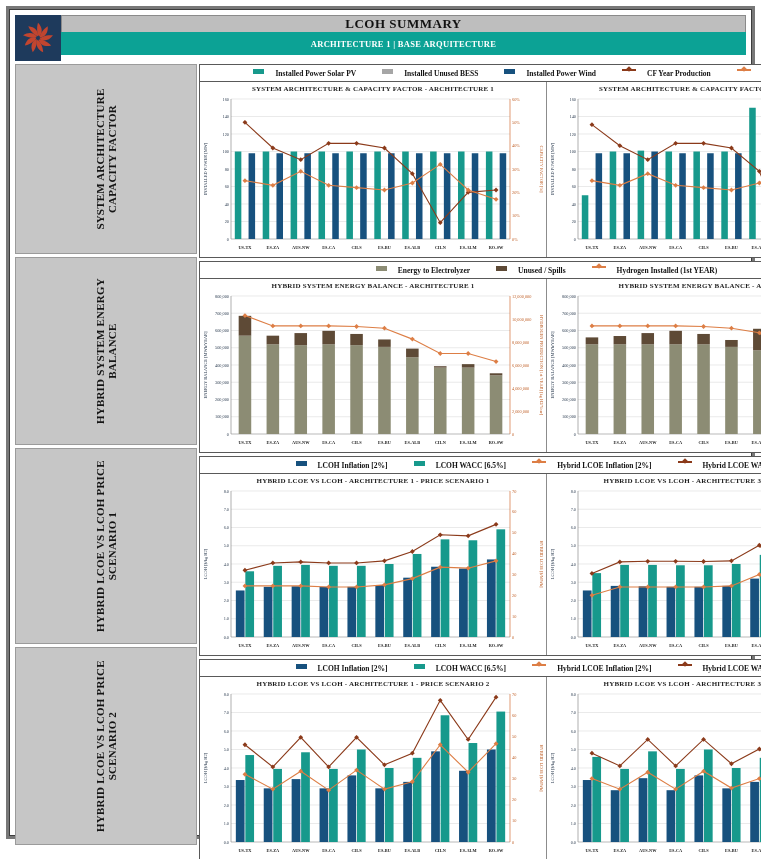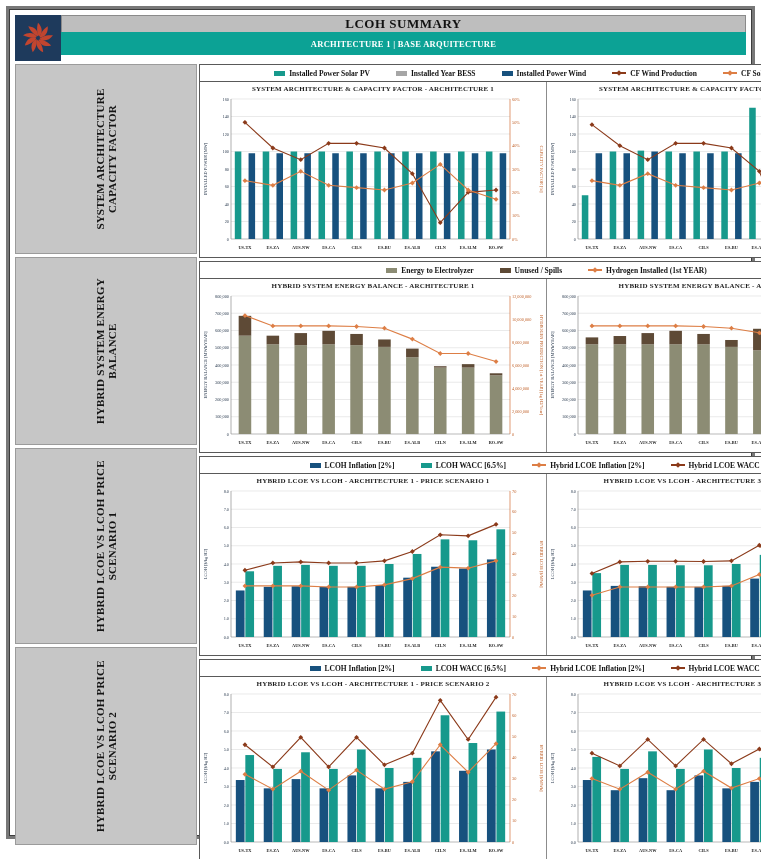--- a/index.html
+++ b/index.html
@@ -19,21 +19,21 @@
   .side-cell{background:#C6C6C6; border:1px solid #9b9b9b; box-sizing:border-box; display:flex; align-items:center; justify-content:center; overflow:hidden;}
   .side-cell:nth-child(1){height:190px; margin-bottom:3px;}
   .side-cell:nth-child(2){height:188px; margin-bottom:3px;}
   .side-cell:nth-child(3){height:196px; margin-bottom:3px;}
   .side-cell:nth-child(4){height:198px;}
   .vlabel{transform:rotate(-90deg); width:180px; text-align:center; font-weight:bold; font-size:11px; line-height:1.1; color:#151515; letter-spacing:.2px;}
   .sections{flex:1; display:flex; flex-direction:column;}
   .section{margin-bottom:3px;}
   .section:last-child{margin-bottom:0;}
   .legend-strip{height:17px; border:1px solid #595959; border-bottom:none; box-sizing:border-box; display:flex; align-items:center; justify-content:center; gap:26px; background:#fff;}
-  .lg-item{display:flex; align-items:center; gap:4px;}
+  .lg-item{display:flex; gap:11px;}
   .lg-label{font-weight:bold; font-size:7.5px; color:#111;}
   .sw-bar{width:11px; height:5px; display:inline-block;}
   .sw-line{width:14px; height:2px; display:inline-block; position:relative;}
   .sw-line::after{content:''; position:absolute; left:5px; top:-1.5px; width:4px; height:4px; background:inherit; transform:rotate(45deg);}
   .chart-box{border:1px solid #595959; display:flex; background:#fff;}
   .chart-cell{flex:1;}
   .chart-cell + .chart-cell{border-left:1px solid #8c8c8c;}
   svg text{font-family:"Liberation Serif", serif;}
 </style>
 </head>
@@ -84,29 +84,29 @@
 
     <div class="sections">
       <div class="section">
         <div class="legend-strip" id="legend-0">
             <span class="lg-item">
               <span class="sw-bar" style="background: rgb(23, 153, 140);"></span>
               <span class="lg-label">Installed Power Solar PV</span>
             </span>
             <span class="lg-item">
               <span class="sw-bar" style="background: rgb(166, 166, 166);"></span>
-              <span class="lg-label">Installed Year BESS</span>
+              <span class="lg-label">Installed Unused BESS</span>
             </span>
             <span class="lg-item">
               <span class="sw-bar" style="background: rgb(23, 81, 126);"></span>
               <span class="lg-label">Installed Power Wind</span>
             </span>
             <span class="lg-item">
               <span class="sw-line" style="background: rgb(139, 58, 26);"></span>
-              <span class="lg-label">CF Wind Production</span>
+              <span class="lg-label">CF Year Production</span>
             </span>
             <span class="lg-item">
               <span class="sw-line" style="background: rgb(221, 126, 69);"></span>
               <span class="lg-label">CF Solar PV Production</span>
             </span>
           </div>
         <div class="chart-box">
           <div class="chart-cell"><svg id="chart-0" width="346" height="171">
                 <text x="173" y="9" text-anchor="middle" font-size="7" font-weight="bold" fill="#1f1f1f" letter-spacing=".2">SYSTEM ARCHITECTURE &amp; CAPACITY FACTOR - ARCHITECTURE 1</text>
                 <line x1="31" y1="157" x2="310" y2="157" stroke="#8c8c8c" stroke-width="0.6"></line>

